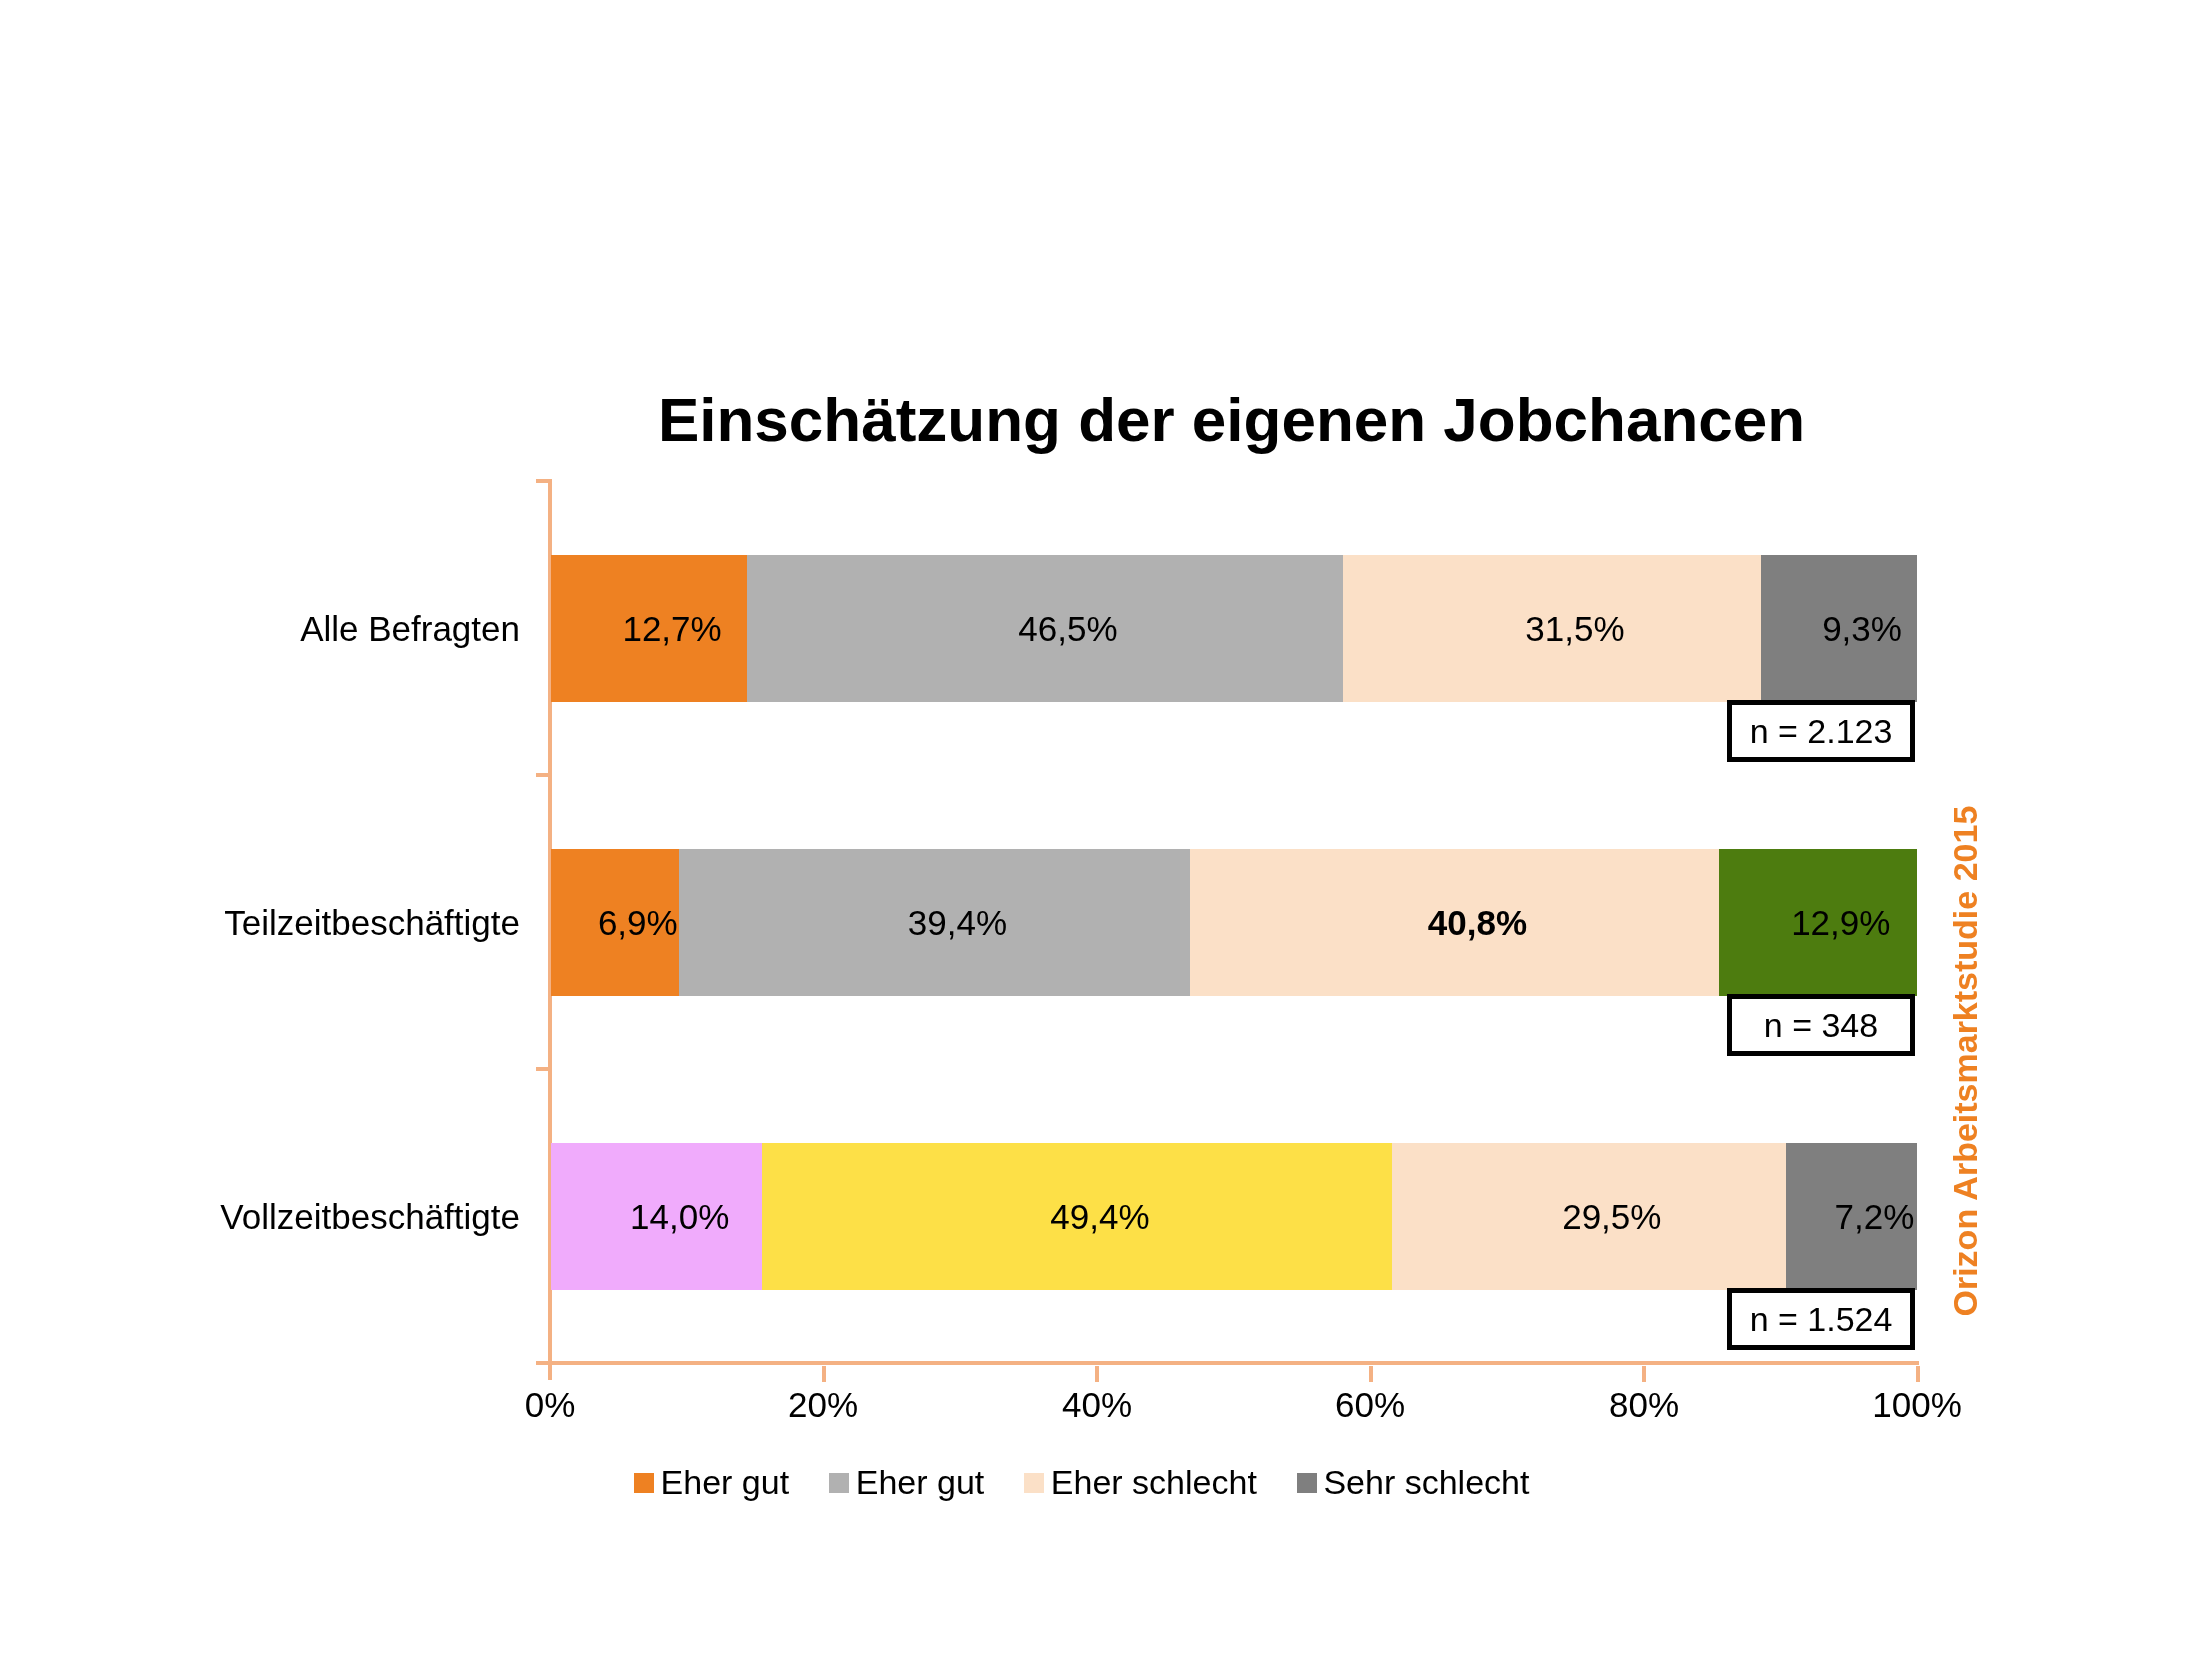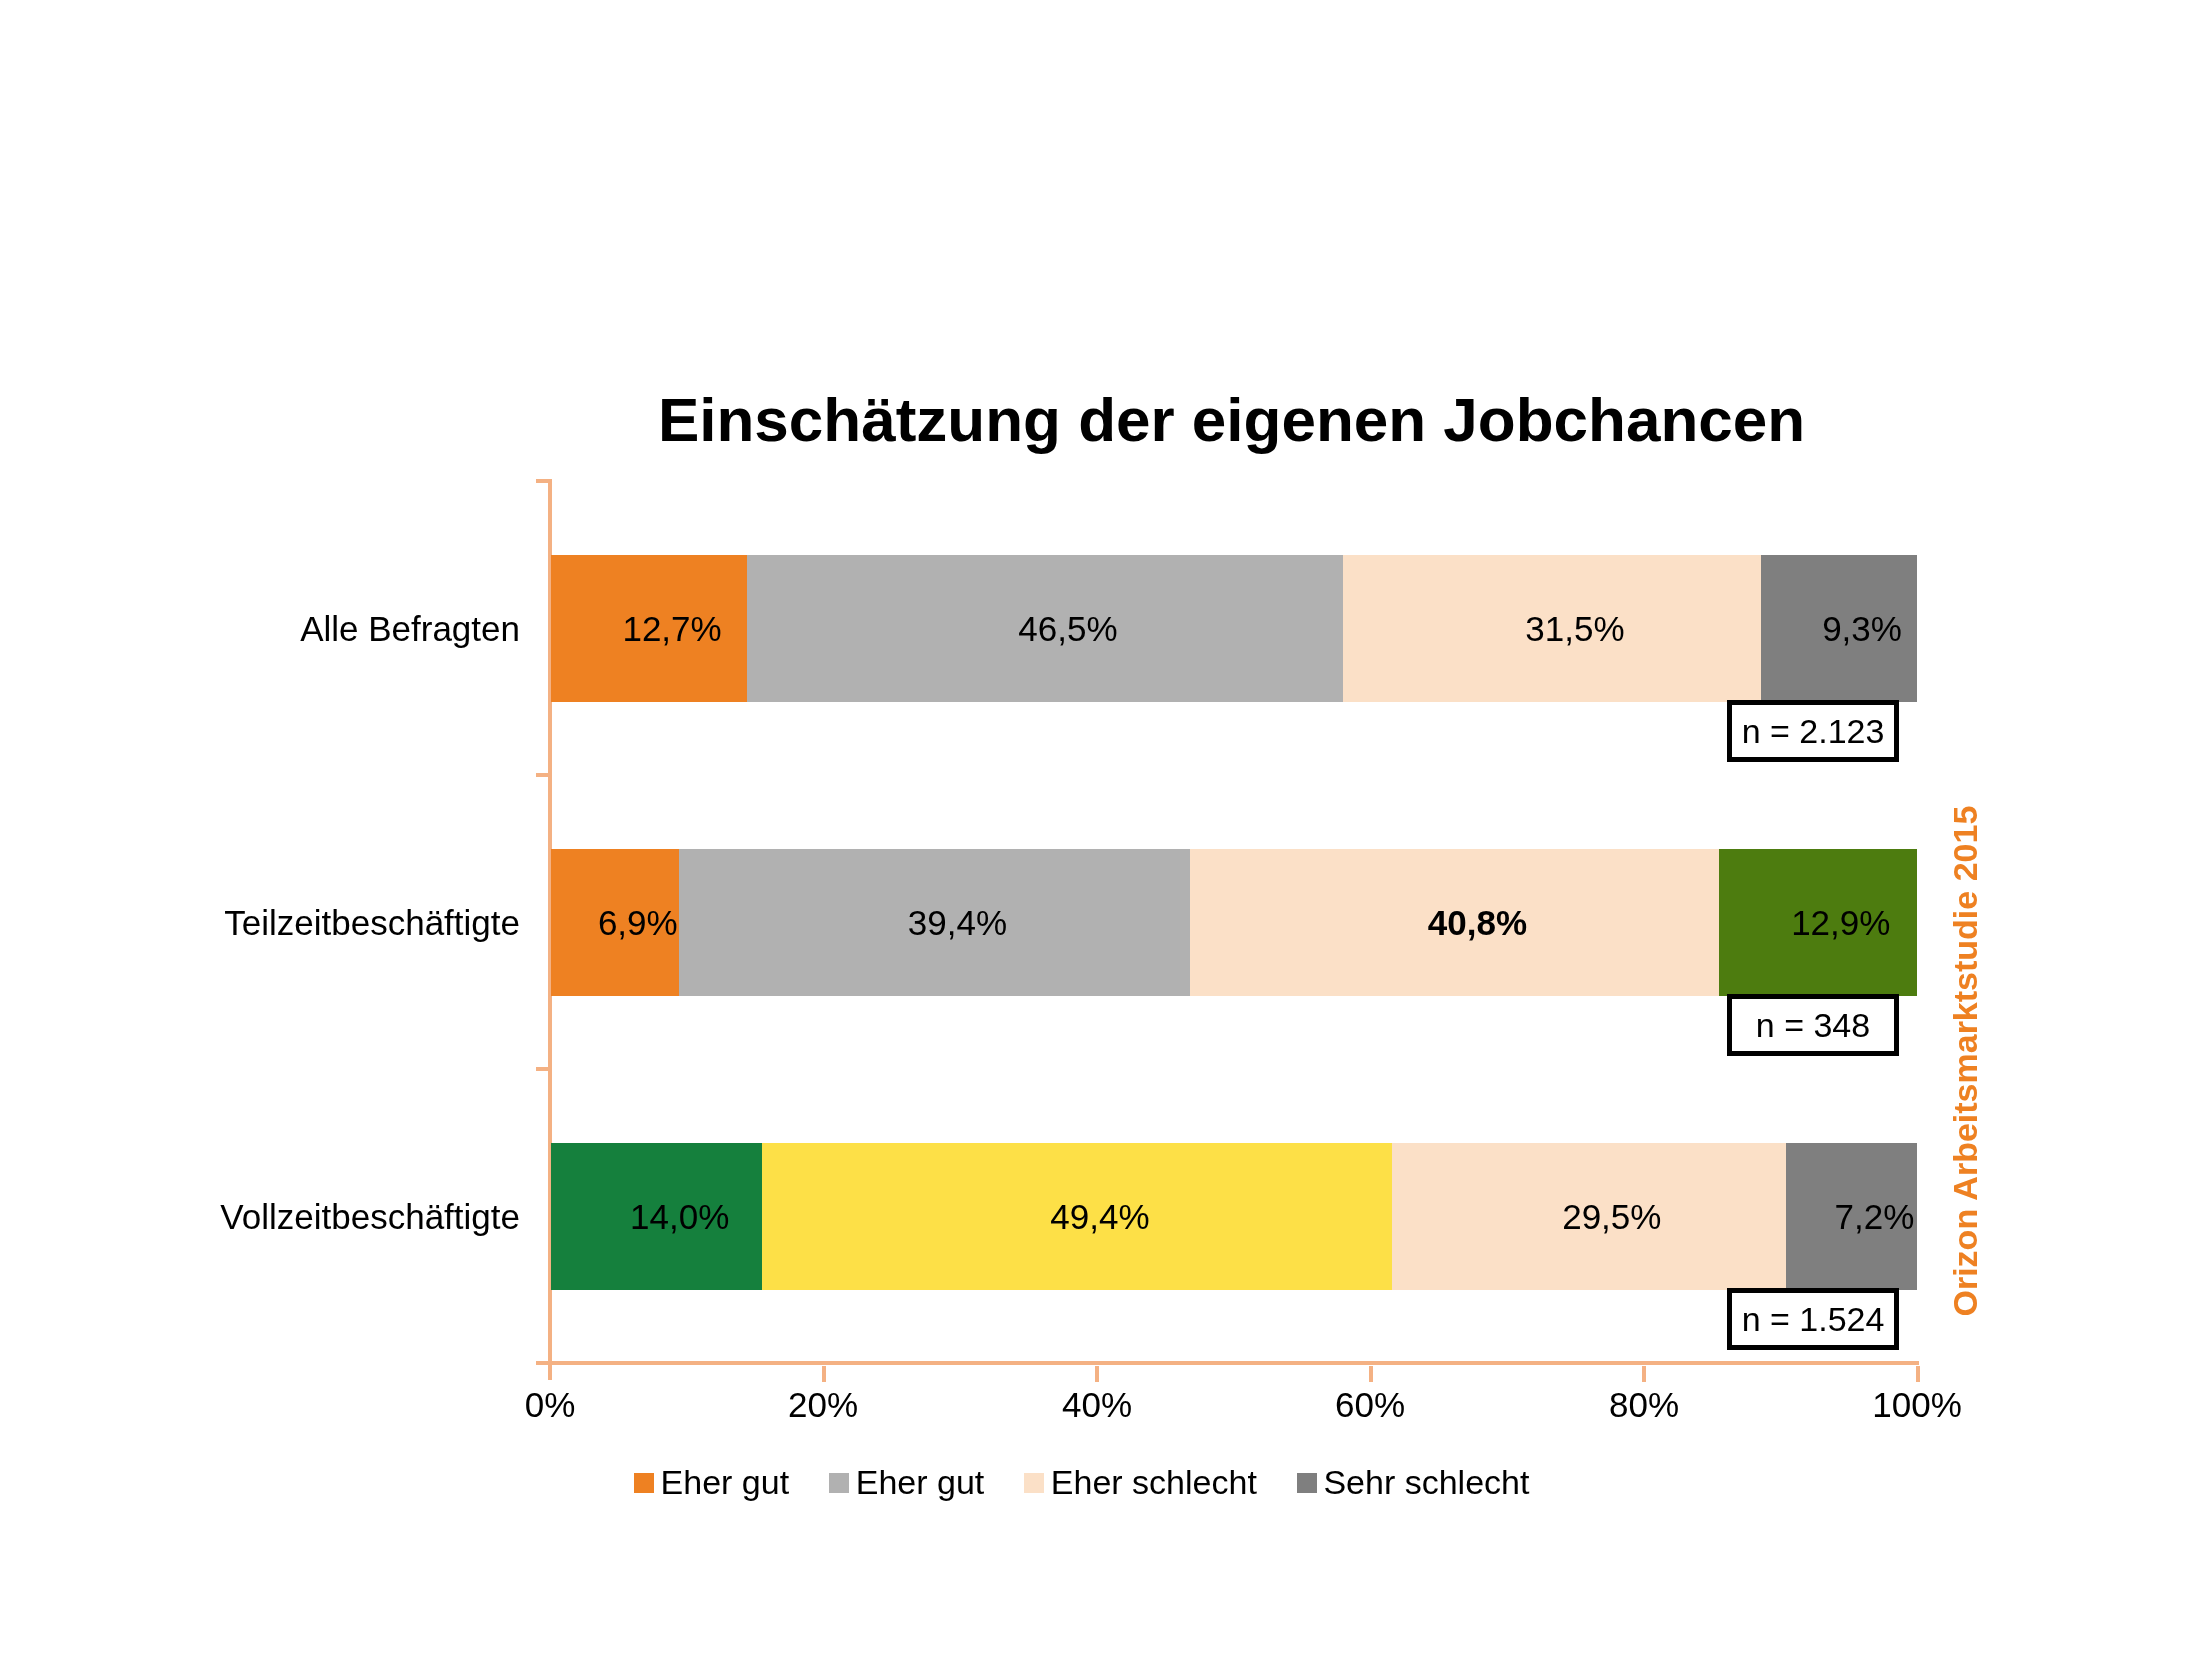--- a/index.html
+++ b/index.html
@@ -11,21 +11,21 @@
   .vline{position:absolute;left:540px;top:479px;width:3.7px;height:901px;background:#F4B183;}
   .hline{position:absolute;left:528px;top:1361px;width:1383px;height:4.4px;background:#F4B183;}
   .cat-tick{position:absolute;left:528px;width:13.2px;height:3.7px;background:#F4B183;}
   .x-tick{position:absolute;top:1366px;width:3.7px;height:16px;background:#F4B183;}
   
   .row-label{position:absolute;left:110px;width:402px;height:147px;display:flex;
              align-items:center;justify-content:flex-end;font-size:35px;color:#000;white-space:nowrap;}
   .bar{position:absolute;left:543px;width:1366px;height:147px;display:flex;}
   .seg{display:flex;align-items:center;justify-content:center;overflow:visible;padding-left:46px;}
   .seg-val{font-size:35px;color:#000;white-space:nowrap;}
-  .nbox{position:absolute;width:172px;height:62px;border:5.1px solid #000;background:#fff;
+  .nbox{position:absolute;width:188px;height:62px;border:5.1px solid #000;background:#fff;
         box-sizing:border-box;display:flex;align-items:center;justify-content:center;
         font-size:34px;color:#000;white-space:nowrap;}
   
   .x-label{position:absolute;top:1385px;width:162px;text-align:center;font-size:35px;color:#000;}
   
   .legend{position:absolute;left:626px;top:1463px;display:flex;gap:40px;align-items:center;}
   .legend-item{display:flex;align-items:center;gap:6.6px;}
   .legend-swatch{width:20px;height:20px;display:inline-block;}
   .legend-label{font-size:34px;color:#000;white-space:nowrap;}
   
@@ -75,21 +75,21 @@
         <div class="seg" style="flex: 40.8 0 0px; background: rgb(251, 224, 199); font-weight: bold;">
           <div class="seg-val">40,8%</div>
         </div>
         <div class="seg" style="flex: 12.9 0 0px; background: #4d7c0f;">
           <div class="seg-val">12,9%</div>
         </div>
       </div>
       <div class="nbox" style="left: 1719px; top: 994px;">n = 348</div>
       <div class="row-label" style="top: 1143px;">Vollzeitbeschäftigte</div>
       <div class="bar" style="top: 1143px;">
-        <div class="seg" style="flex: 14 0 0px; background: #15803d;">
+        <div class="seg" style="flex: 14 0 0px; background: #f0abfc;">
           <div class="seg-val">14,0%</div>
         </div>
         <div class="seg" style="flex: 49.4 0 0px; background: #fde047;">
           <div class="seg-val">49,4%</div>
         </div>
         <div class="seg" style="flex: 29.5 0 0px; background: rgb(251, 224, 199);">
           <div class="seg-val">29,5%</div>
         </div>
         <div class="seg" style="flex: 7.2 0 0px; background: rgb(127, 127, 127);">
           <div class="seg-val">7,2%</div>

